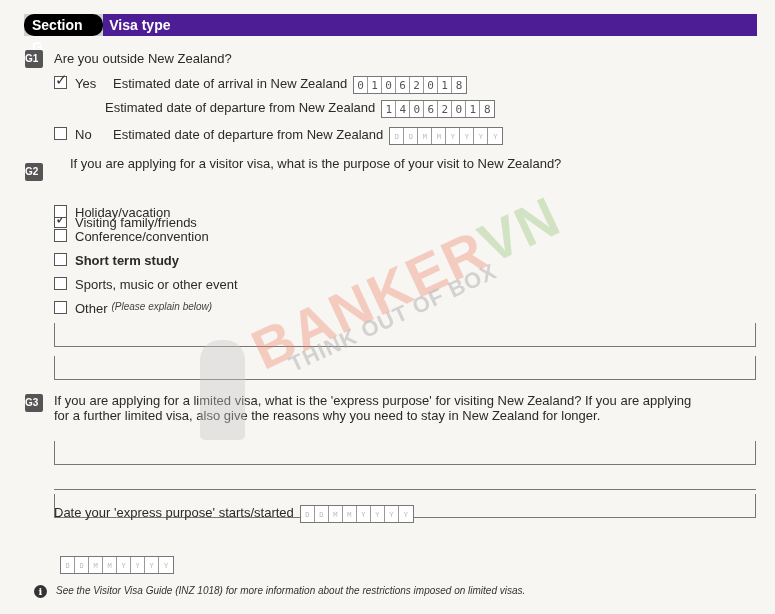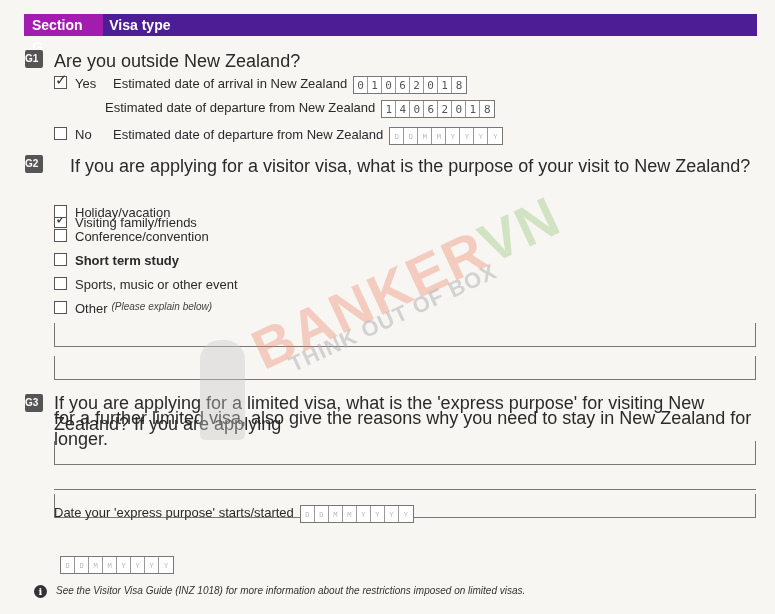--- a/index.html
+++ b/index.html
@@ -9,33 +9,33 @@
       font-family: "Liberation Sans", sans-serif;
       color: #2a2a2a;
       position: relative;
       font-size: 13px;
     }
     .header-bar {
       position: absolute; left: 24px; top: 14px; width: 733px; height: 22px;
       background: #cfcfcf; display: flex; align-items: center;
     }
     .header-section {
-      background: #a21caf; color: #fff; font-weight: bold; font-size: 14px;
-      height: 22px; line-height: 22px; padding: 0 8px; width: 87px;
+      background: #000000; color: #fff; font-weight: bold; font-size: 14px;
+      height: 22px; line-height: 22px; padding: 0 8px; width: 87px; border-radius: 10px;
     }
     .header-title {
       color: #fff; font-size: 14px; padding-left: 6px; font-weight: bold;
       background: #4c1d95; height: 22px; line-height: 22px; width: 100%;
     }
     .qlabel {
       position: absolute; left: 25px; width: 18px; height: 18px; background: #555;
       color: #fff; font-size: 10px; font-weight: bold; text-align: left; line-height: 18px;
       border-radius: 2px;
     }
-    .qtext { position: absolute; left: 54px; font-size: 18px; color: #2a2a2a; }
+    .qtext { position: absolute; left: 54px; font-size: 13px; color: #2a2a2a; }
     .row { position: absolute; display: flex; align-items: flex-start; font-size: 13px; }
     .cb {
       width: 13px; height: 13px; border: 1px solid #555; background: #fff;
       display: inline-block; position: relative; margin-right: 8px; flex: none;
     }
     .cb.checked::after {
       content: "\2713"; position: absolute; left: 0px; top: -6px; font-size: 15px; color: #333;
     }
     .datebox { display: inline-flex; border: 1px solid #777; height: 18px; margin-left: 6px; background: #fff; }
     .datebox span {
@@ -120,21 +120,21 @@
       <span>D</span>
     <span>M</span>
       <span>M</span>
     <span>Y</span>
       <span>Y</span>
     <span>Y</span>
       <span>Y</span>
   </span>
 </div>
 
-<div class="qlabel" style="top:155px;">G2</div>
+<div class="qlabel" style="top:163px;">G2</div>
 <div class="qtext" style="top:156px;margin-left:16px;">If you are applying for a visitor visa, what is the purpose of your visit to New Zealand?</div>
 
 <div class="row" style="left:54px; top:181px;margin-top:34px;">
   <span class="cb checked"></span>
   <span>Visiting family/friends</span>
 </div>
 <div class="row" style="left:54px; top:205px;">
   <span class="cb"></span>
   <span>Holiday/vacation</span>
 </div>

